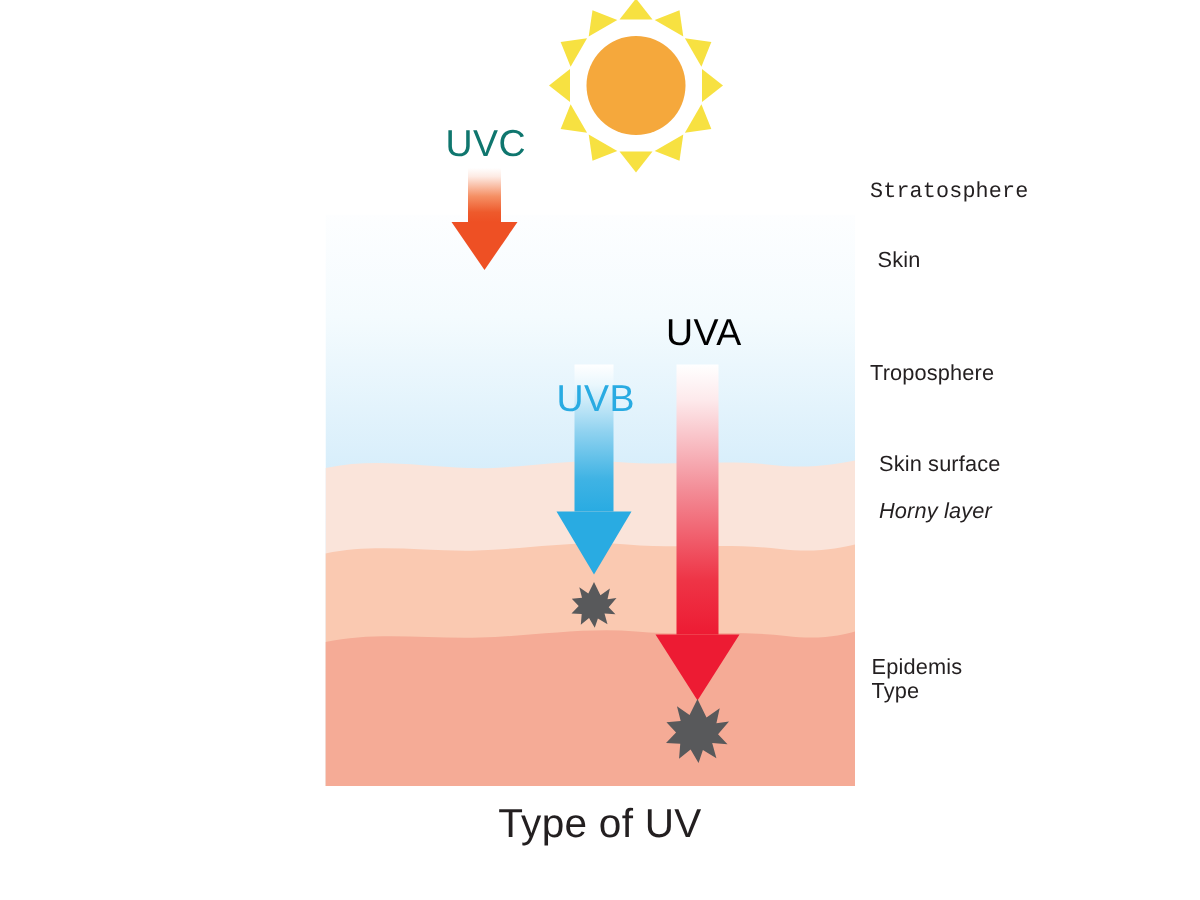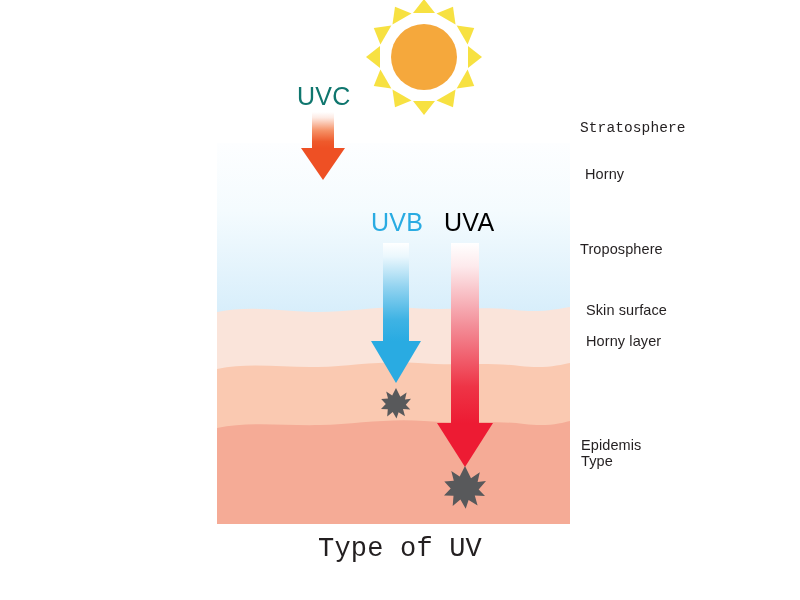--- a/index.html
+++ b/index.html
@@ -41,21 +41,21 @@
     letter-spacing: 0.1px;
   }
 
   .uv-label {
     position: absolute;
     font-size: 25px;
     white-space: nowrap;
     letter-spacing: 0.3px;
   }
   .uv-label.uvc { color: #0f766e; }
-  .uv-label.uvb { color: #29abe2; }
+  .uv-label.uvb { color: #29abe2; margin-top: 44px; }
   .uv-label.uva { color: #000000; }
 
   .caption {
     position: absolute;
     font-size: 27px;
     color: #231f20;
     white-space: nowrap;
     letter-spacing: 0.2px;
   }
 </style>
@@ -202,22 +202,22 @@
                 -12.3,18.9 -11.5,8.8 -21,8.4 -14.3,1.4 -20.7,-5.5
                 -11.2,-6.3 -13.7,-16.1 -5.3,-10.4"></polygon>
     </g>
   </svg>
 
   <div class="uv-label uvc" style="left:297px; top:82px;">UVC</div>
   <div class="uv-label uvb" style="left:371px; top:208px;">UVB</div>
   <div class="uv-label uva" style="left:444px; top:208px;">UVA</div>
 
   <div class="layer-label" style="left:580px; top:120px;font-family:Liberation Mono, monospace;">Stratosphere</div>
-  <div class="layer-label" style="left:585px; top:166px;">Horny</div>
+  <div class="layer-label" style="left:585px; top:166px;">Skin</div>
   <div class="layer-label" style="left:580px; top:241px;">Troposphere</div>
   <div class="layer-label" style="left:586px; top:302px;">Skin surface</div>
-  <div class="layer-label" style="left:586px; top:333px;">Horny layer</div>
+  <div class="layer-label" style="left:586px; top:333px;font-style:italic;">Horny layer</div>
   <div class="layer-label" style="left:581px; top:389px;margin-top:48px;">Epidemis</div>
   <div class="layer-label" style="left:581px; top:453px;">Type</div>
 
-  <div class="caption" style="left:0; top:534px; width:800px; text-align:center;font-family:Liberation Mono, monospace;">Type of UV</div>
+  <div class="caption" style="left:0; top:534px; width:800px; text-align:center;">Type of UV</div>
 
 </div>
 
 </body></html>

